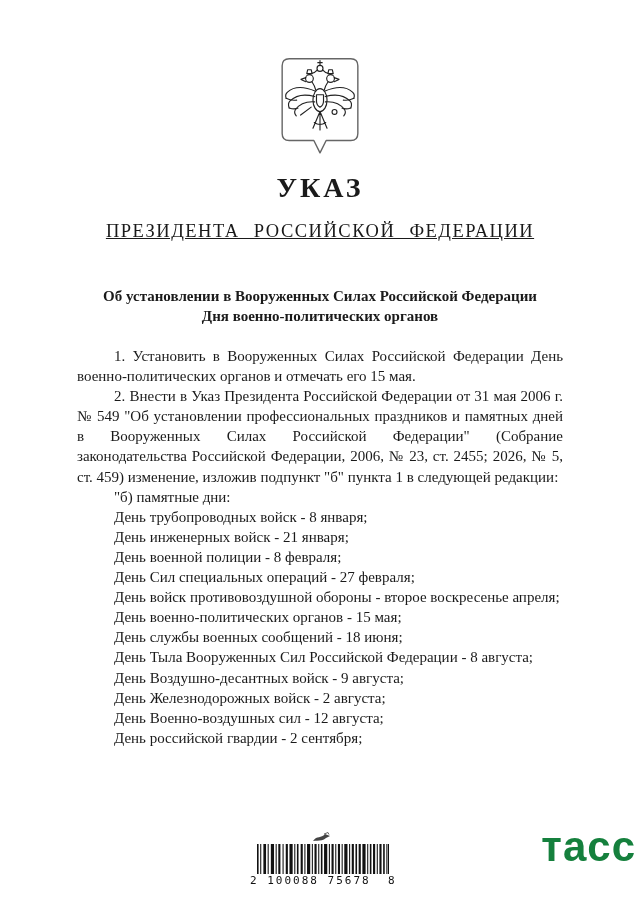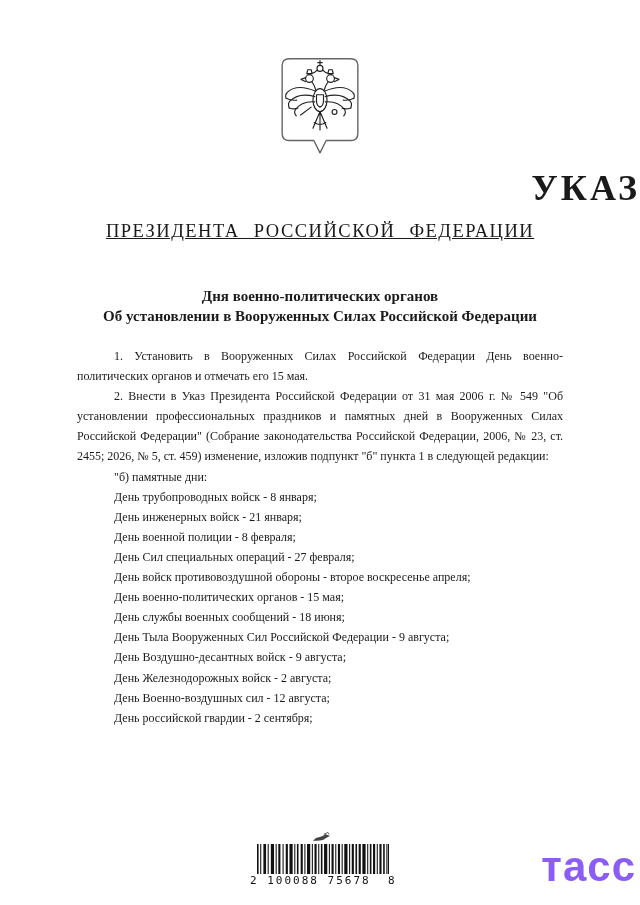--- a/index.html
+++ b/index.html
@@ -4,47 +4,47 @@
 <style>
   html,body{margin:0;padding:0;}
   body{
     width:640px;height:905px;background:#ffffff;position:relative;overflow:hidden;
     font-family:"Liberation Serif", serif;color:#1a1a1a;
   }
   .doc{position:absolute;inset:0;}
   .emblem{width:88px;margin:56px auto 0;display:block;}
   .emblem svg{display:block;width:88px;height:104px;}
   .doc-title{
-    margin-top:8px;text-align:right;font-size:36px;font-weight:bold;
+    margin-top:8px;text-align:center;font-size:28px;font-weight:bold;
     letter-spacing:3px;line-height:40px;
   }
   .doc-subtitle{
     margin-top:12px;text-align:center;font-size:18.5px;font-weight:normal;
     letter-spacing:1.5px;word-spacing:8px;line-height:22px;text-decoration:underline;
   }
   .doc-subject{
     margin-top:44px;text-align:center;font-size:15px;font-weight:bold;line-height:20px;
   }
   .bodytext{
-    width:486px;margin:20px auto 0;font-size:12px;line-height:20.1px;text-align:justify;
+    width:486px;margin:20px auto 0;font-size:15px;line-height:20.1px;text-align:justify;
   }
   .bodytext p{margin:0;text-indent:37px;}
   .footer-barcode{
     position:absolute;left:250px;top:832px;width:146px;text-align:left;
   }
   .press-mark{display:block;margin:0 auto;width:26px;height:11px;}
   .barcode-bars{display:block;margin:1px auto 0;width:132px;height:30px;}
   .barcode-digits{
     margin-top:0px;font-family:"DejaVu Sans Mono", monospace;font-size:11px;
     letter-spacing:2px;color:#111;white-space:pre;
   }
   .tass-logo{
-    position:absolute;right:4px;top:846px;
+    position:absolute;right:4px;top:826px;
     font-family:"Liberation Sans", sans-serif;font-weight:bold;
-    font-size:42px;line-height:42px;letter-spacing:1px;color:#8b5cf6;
+    font-size:42px;line-height:42px;letter-spacing:1px;color:#15803d;
   }
 </style>
 </head>
 <body>
 
 <div class="doc">
 
   <div class="emblem">
     <svg viewBox="0 0 100 118" fill="none" stroke="#3a3a3a" stroke-width="1.3" stroke-linecap="round" stroke-linejoin="round">
 
@@ -79,36 +79,36 @@
 
         <path d="M50,63 L42,82 M50,63 V84 M50,63 L58,82 M43.5,75.5 q6.5,4.5 13,0"></path>
       </g>
     </svg>
   </div>
 
   <div class="doc-title">УКАЗ</div>
   <div class="doc-subtitle">ПРЕЗИДЕНТА РОССИЙСКОЙ ФЕДЕРАЦИИ</div>
 
   <div class="doc-subject">
+    <div>Об установлении в Вооруженных Силах Российской Федерации</div>
     <div>Дня военно-политических органов</div>
-    <div>Об установлении в Вооруженных Силах Российской Федерации</div>
   </div>
 
   <div class="bodytext">
     <p>1. Установить в Вооруженных Силах Российской Федерации День военно-политических органов и отмечать его 15 мая.</p>
     <p>2. Внести в Указ Президента Российской Федерации от 31 мая 2006 г. № 549 "Об установлении профессиональных праздников и памятных дней в Вооруженных Силах Российской Федерации" (Собрание законодательства Российской Федерации, 2006, № 23, ст. 2455; 2026, № 5, ст. 459) изменение, изложив подпункт "б" пункта 1 в следующей редакции:</p>
     <p>"б) памятные дни:</p>
     <p>День трубопроводных войск - 8 января;</p>
     <p>День инженерных войск - 21 января;</p>
     <p>День военной полиции - 8 февраля;</p>
     <p>День Сил специальных операций - 27 февраля;</p>
     <p>День войск противовоздушной обороны - второе воскресенье апреля;</p>
     <p>День военно-политических органов - 15 мая;</p>
     <p>День службы военных сообщений - 18 июня;</p>
-    <p>День Тыла Вооруженных Сил Российской Федерации - 9 августа;</p>
+    <p>День Тыла Вооруженных Сил Российской Федерации - 8 августа;</p>
     <p>День Воздушно-десантных войск - 9 августа;</p>
     <p>День Железнодорожных войск - 2 августа;</p>
     <p>День Военно-воздушных сил - 12 августа;</p>
     <p>День российской гвардии - 2 сентября;</p>
   </div>
 
   <div class="footer-barcode">
     <svg class="press-mark" viewBox="0 0 26 11">
       <path d="M3,9 C7,3 11,7 15,2 L20,4 L16,6 C12,10 7,8 3,9 Z" fill="#444" stroke="none"></path>
       <path d="M14,2 l4,-1.5 l1,2" fill="none" stroke="#444" stroke-width="0.8"></path>

